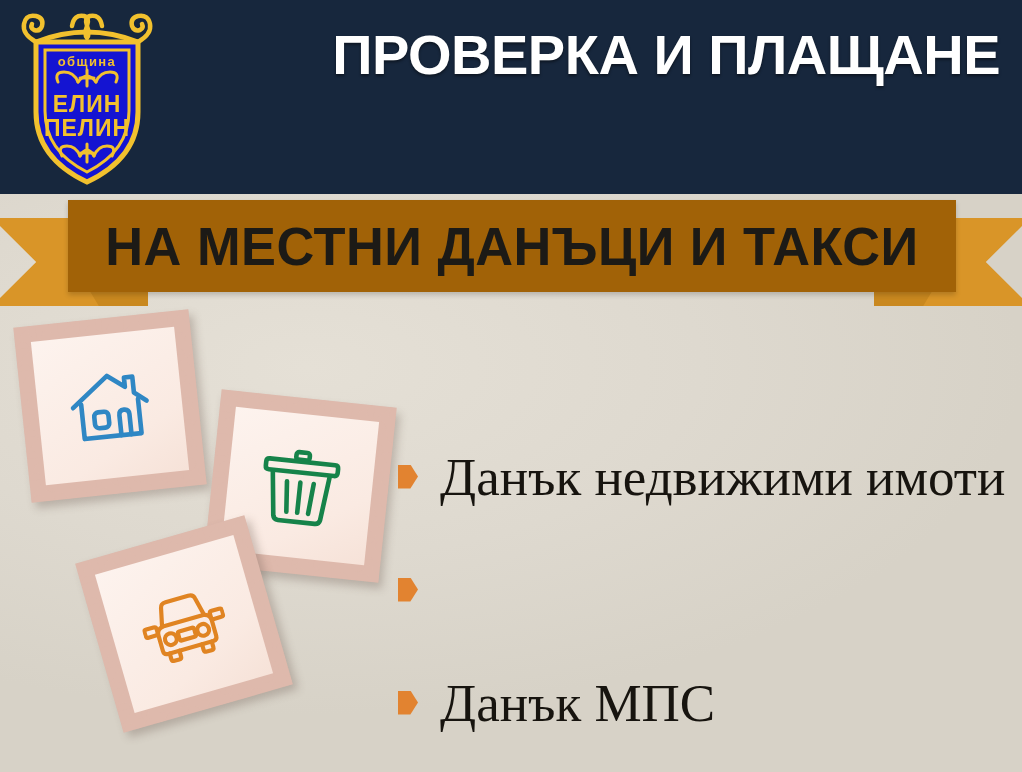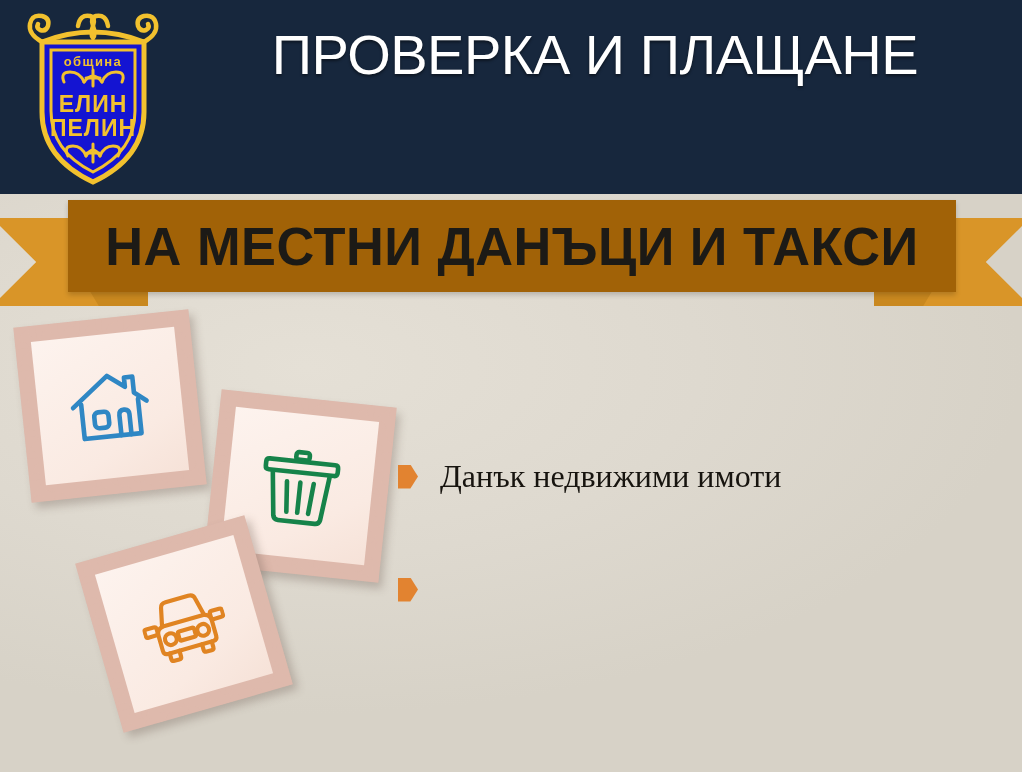--- a/index.html
+++ b/index.html
@@ -30,34 +30,34 @@
     position:absolute; left:0; top:0;
     width:1022px; height:194px;
     background:#17273d;
     z-index:5;
   }
 
   #header-title{
     position:absolute;
     left:190px; top:22px;
     width:810px;
-    text-align:center;
+    text-align:right;
     color:#ffffff;
     font-family:"Liberation Sans", sans-serif;
-    font-weight:normal;
+    font-weight:bold;
     font-size:56px;
     line-height:1.18;
     letter-spacing:-0.5px;
     text-shadow:0 2px 3px rgba(0,0,0,.45);
   }
   #header-title .ln{ display:block; white-space:nowrap; }
 
   
   #crest{
-    position:absolute; left:20px; top:8px;
+    position:absolute; left:14px; top:8px;
     width:146px; height:182px;
     z-index:7;
   }
   #crest svg{ display:block; width:100%; height:100%; }
 
   
   #ribbon{ position:absolute; left:0; top:196px; width:1022px; height:114px; z-index:6; }
 
   .ribbon-tail{
     position:absolute; top:22px;
@@ -151,21 +151,21 @@
   }
   .bullet{
     flex:0 0 auto;
     width:20px; height:24px;
     background:#e28330;
     clip-path:polygon(0 0, 62% 0, 100% 50%, 62% 100%, 0 100%);
     margin-right:22px;
   }
   .list-label{
     font-family:"Liberation Serif", serif;
-    font-size:32px;
+    font-size:53px;
     color:#17140f;
     white-space:nowrap;
     letter-spacing:0px;
   }
 </style>
 </head>
 <body>
 
 <div id="poster">
 
@@ -272,16 +272,20 @@
 
     <div class="list-item">
       <span class="bullet"></span>
       <span class="list-label">Данък недвижими имоти</span>
     </div>
 
     <div class="list-item">
       <span class="bullet"></span>
     </div>
 
+    <div class="list-item">
+      <span class="bullet"></span>
+      <span class="list-label">Данък МПС</span>
+    </div>
 
   </div>
 
 </div>
 
 </body></html>

